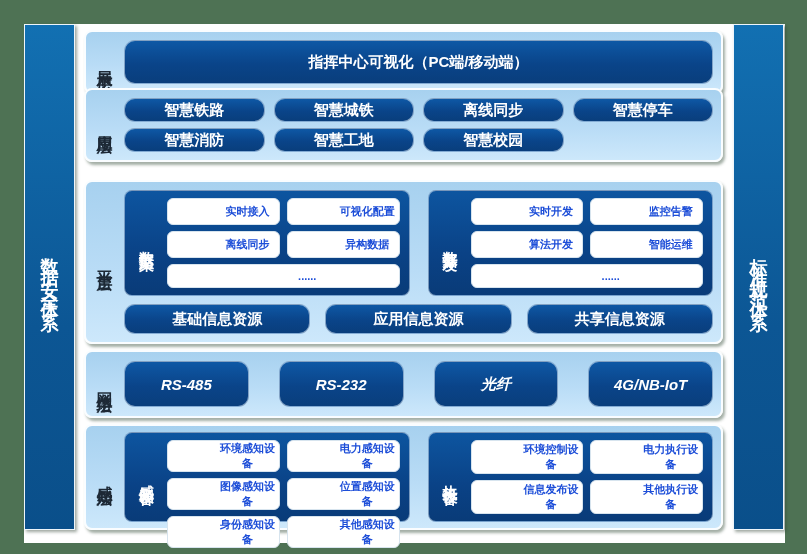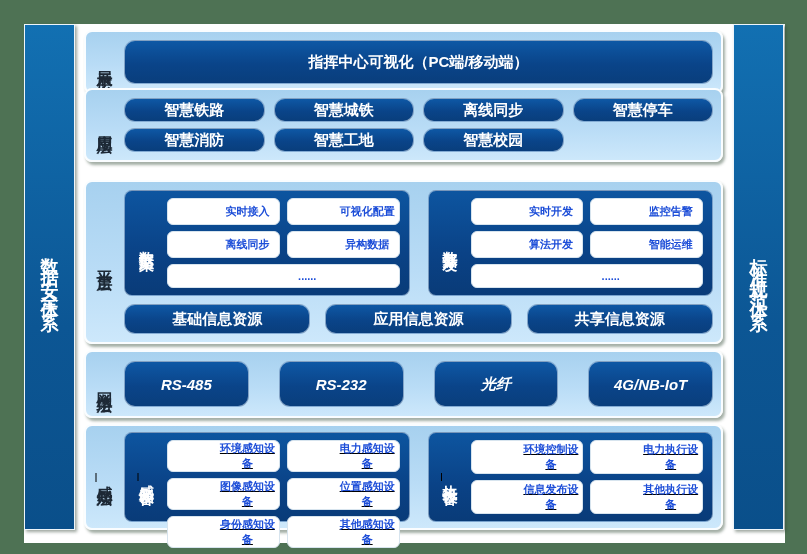--- a/index.html
+++ b/index.html
@@ -97,21 +97,21 @@
   .resources-row { display:flex; gap:15px; height:30px; flex:0 0 30px; }
   .resources-row .bluebox { flex:1; }
   
   #panel-network { top:326px; height:68px; }
   #panel-network .panel-body {
     padding:9px 8px 9px 2px;
     display:flex; gap:30px;font-style:italic;
   }
   #panel-network .bluebox { flex:1; }
   
-  #panel-perception { top:400px; height:106px;text-decoration:underline; }
+  #panel-perception { top:400px; height:106px; }
   #panel-perception .panel-body {
     padding:6px 8px 6px 2px;
     display:flex; gap:18px;
   }
 </style>
 </head>
 <body>
 
 <div class="content">
 

